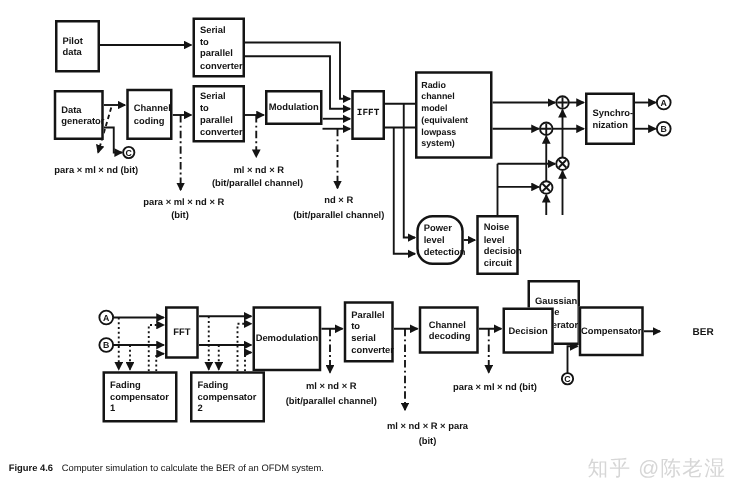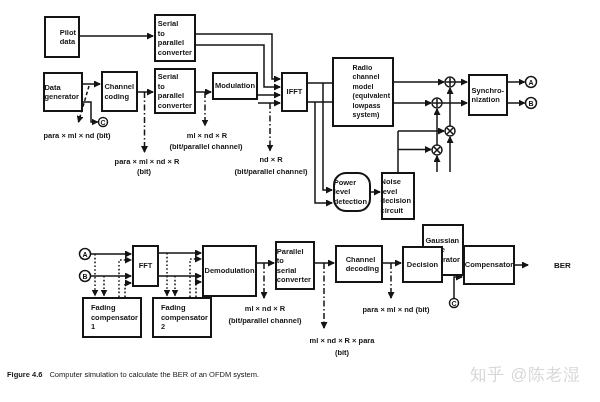--- a/index.html
+++ b/index.html
@@ -1,21 +1,21 @@
 <!DOCTYPE html>
 <html><head>
 <meta charset="utf-8">
 <style>
   html,body{margin:0;padding:0;background:#fff;}
   #canvas{position:relative;width:600px;height:402px;background:#ffffff;overflow:hidden;
           font-family:"Liberation Sans",sans-serif;}
   #wires{position:absolute;left:0;top:0;z-index:1;}
   .bx{position:absolute;z-index:2;border:2px solid #141414;background:#ffffff;color:#141414;
-      box-sizing:border-box;display:flex;align-items:center;justify-content:flex-end;
-      padding:0 2px 0 21px;font-weight:bold;font-size:7.5px;line-height:9.5px;}
+      box-sizing:border-box;display:flex;align-items:center;justify-content:flex-start;
+      padding:0 2px 0 4px;font-weight:bold;font-size:7.5px;line-height:9.5px;}
   .bx span{display:block;white-space:pre-line;}
   .ctr{justify-content:center;text-align:center;padding:0 1px;}
   .sm span{font-size:7.1px;}
   .lbl{position:absolute;z-index:3;color:#141414;font-weight:bold;font-size:7.5px;line-height:9px;
        white-space:nowrap;transform:translateX(-50%);}
   .ber{position:absolute;z-index:3;color:#141414;font-weight:bold;font-size:8px;white-space:nowrap;}
   #caption{position:absolute;left:7px;top:370px;z-index:3;color:#141414;font-size:7.5px;white-space:nowrap;}
   #caption .fl{font-weight:bold;margin-right:7px;margin-top:38px;}
   #watermark{position:absolute;left:470px;top:364px;z-index:3;color:#d6d6d6;font-size:16.5px;
              letter-spacing:1px;white-space:nowrap;}
@@ -163,21 +163,21 @@
     </div>
   <div class="bx" style="left:154px;top:68px;width:42px;height:46px;">
       <span>Serial
 to
 parallel
 converter</span>
     </div>
   <div class="bx ctr" style="left:212px;top:72px;width:46px;height:28px;">
       <span>Modulation</span>
     </div>
-  <div class="bx ctr" style="left:281px;top:72px;width:27px;height:40px;">
+  <div class="bx ctr" style="left:281px;top:72px;width:27px;height:40px;font-family:Liberation Mono, monospace;">
       <span>IFFT</span>
     </div>
   <div class="bx sm" style="left:332px;top:57px;width:62px;height:70px;padding-left:3px;">
       <span>Radio
 channel
 model
 (equivalent
 lowpass
 system)</span>
     </div>

